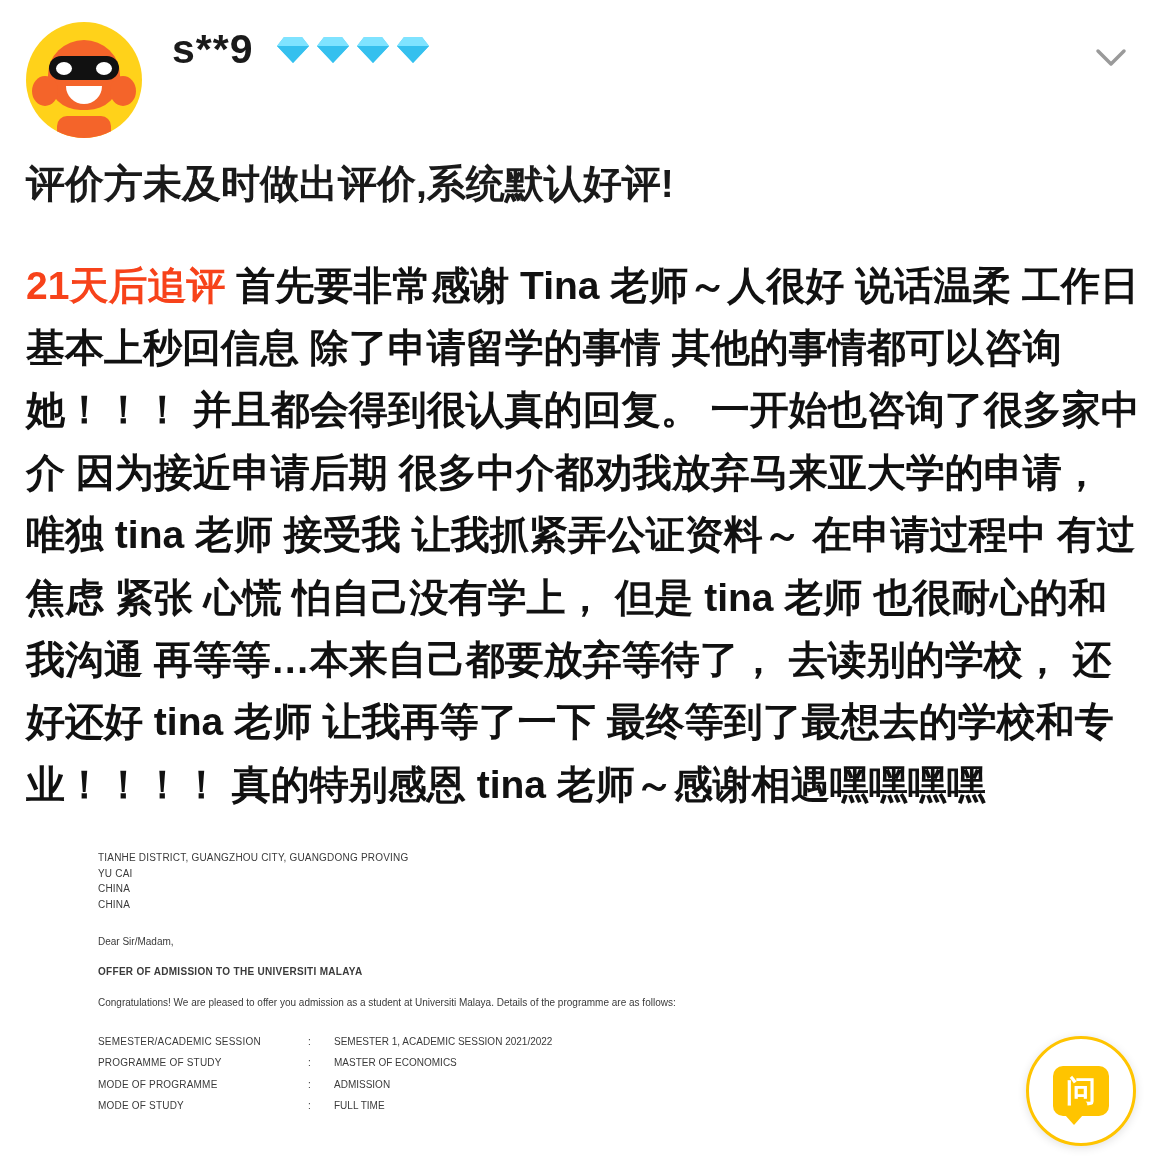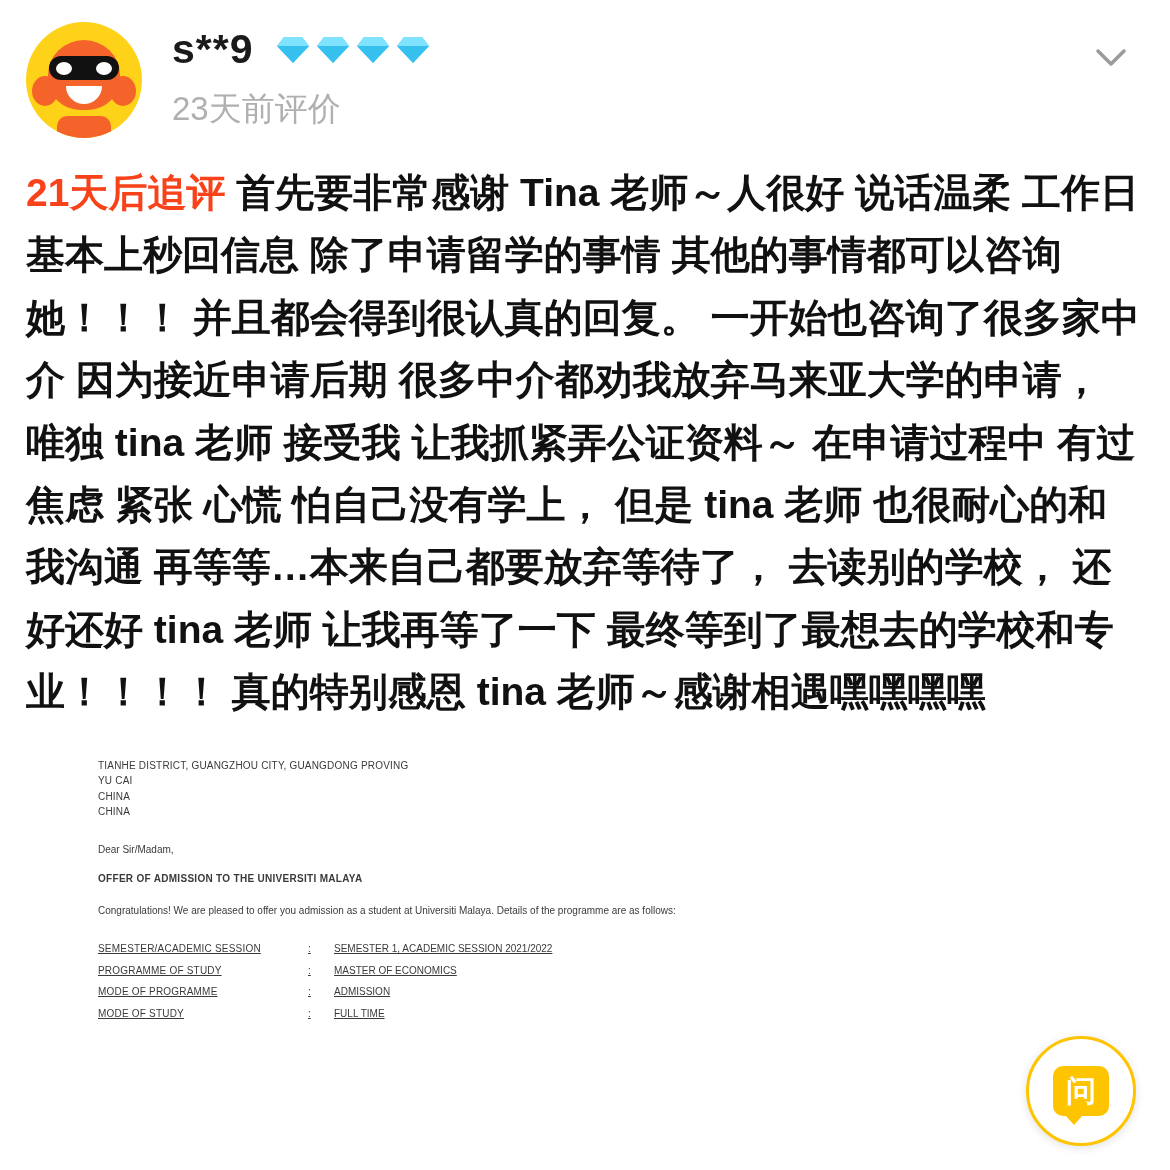--- a/index.html
+++ b/index.html
@@ -93,21 +93,21 @@
     transform: translateX(-50%);
     width: 54px;
     height: 22px;
     background: #f4642a;
     border-radius: 10px 10px 0 0;
   }
 
   .header-text {
     margin-left: 30px;
     display: flex;
-    flex-direction: column;
+    flex-direction: row;
     justify-content: flex-end;
     padding-top: 4px;
   }
   .name-row {
     display: flex;
     align-items: center;
   }
   .user-name {
     font-size: 41px;
     font-weight: bold;
@@ -193,21 +193,20 @@
   .doc .congrats { margin-top: 16px; max-width: 640px; }
   .doc table {
     margin-top: 20px;
     border-collapse: collapse;
     width: 100%;
   }
   .doc table td {
     padding: 3px 0;
     vertical-align: top;
     font-size: 10px;
-    text-decoration: underline;
   }
   .doc table td.label { width: 210px; letter-spacing: 0.2px; }
   .doc table td.colon { width: 26px; }
   .doc .multiline div { line-height: 1.5; }
 
   
   .ask-btn {
     position: absolute;
     right: 34px;
     bottom: 24px;
@@ -290,32 +289,32 @@
         </span>
         <span class="diamond">
           <svg width="34" height="30" viewBox="0 0 34 30">
             <polygon points="8,2 26,2 33,11 17,28 1,11" fill="#4fd1f7"></polygon>
             <polygon points="8,2 26,2 33,11 1,11" fill="#7fe3ff"></polygon>
             <polygon points="1,11 17,28 33,11" fill="#35c0ee"></polygon>
           </svg>
         </span>
       </span>
     </div>
-    <div class="time-text">23天前评价</div>
   </div>
 
   <div class="chevron">
     <svg width="46" height="46" viewBox="0 0 46 46">
       <polyline points="10,17 23,30 36,17" fill="none" stroke="#9a9a9a" stroke-width="3.5" stroke-linecap="round" stroke-linejoin="round"></polyline>
     </svg>
   </div>
 </div>
 
 <div class="review-body">
 
+  <div class="first-comment">评价方未及时做出评价,系统默认好评!</div>
 
   <div class="follow-block">
     <span class="follow-tag">21天后追评</span><span> 首先要非常感谢 Tina 老师～人很好 说话温柔 工作日基本上秒回信息 除了申请留学的事情 其他的事情都可以咨询她！！！ 并且都会得到很认真的回复。 一开始也咨询了很多家中介 因为接近申请后期 很多中介都劝我放弃马来亚大学的申请， 唯独 tina 老师 接受我 让我抓紧弄公证资料～ 在申请过程中 有过焦虑 紧张 心慌 怕自己没有学上， 但是 tina 老师 也很耐心的和我沟通 再等等…本来自己都要放弃等待了， 去读别的学校， 还好还好 tina 老师 让我再等了一下 最终等到了最想去的学校和专业！！！！ 真的特别感恩 tina 老师～感谢相遇嘿嘿嘿嘿</span>
   </div>
 
   <div class="doc-wrap">
     <div class="doc">
       <div class="addr-line">TIANHE DISTRICT, GUANGZHOU CITY, GUANGDONG PROVING</div>
       <div class="addr-line">YU CAI</div>
       <div class="addr-line">CHINA</div>

